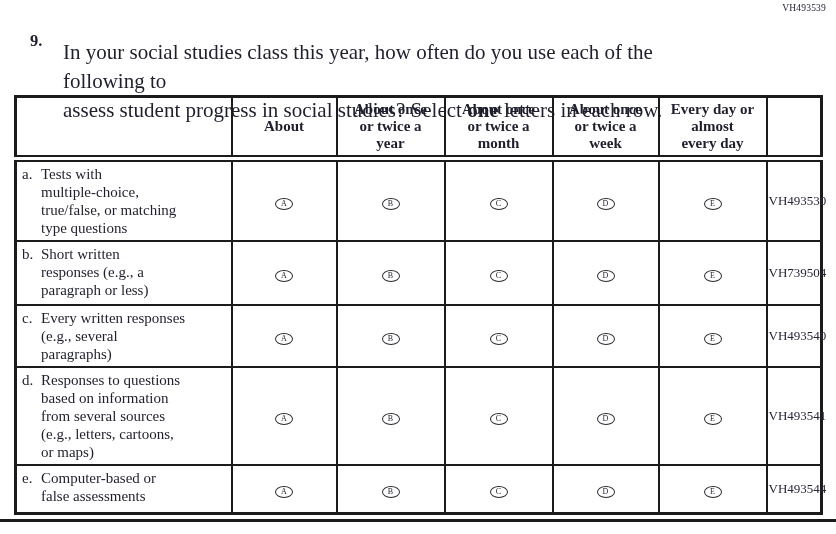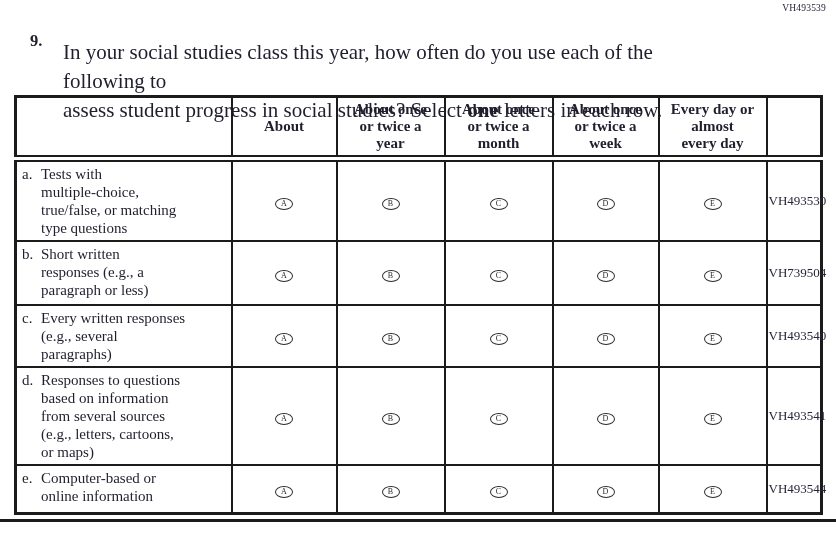--- a/index.html
+++ b/index.html
@@ -233,21 +233,21 @@
           <td class="option-cell"><span class="circle">C</span></td>
           <td class="option-cell"><span class="circle">D</span></td>
           <td class="option-cell"><span class="circle">E</span></td>
           <td class="code-cell">VH493541</td>
         </tr>
         <tr>
           <td class="label-cell">
             <div class="label-wrap">
               <span class="row-letter">e.</span>
               <span class="row-text">Computer-based or
-online information</span>
+false assessments</span>
             </div>
           </td>
           <td class="option-cell"><span class="circle">A</span></td>
           <td class="option-cell"><span class="circle">B</span></td>
           <td class="option-cell"><span class="circle">C</span></td>
           <td class="option-cell"><span class="circle">D</span></td>
           <td class="option-cell"><span class="circle">E</span></td>
           <td class="code-cell">VH493544</td>
         </tr>
       </tbody>

